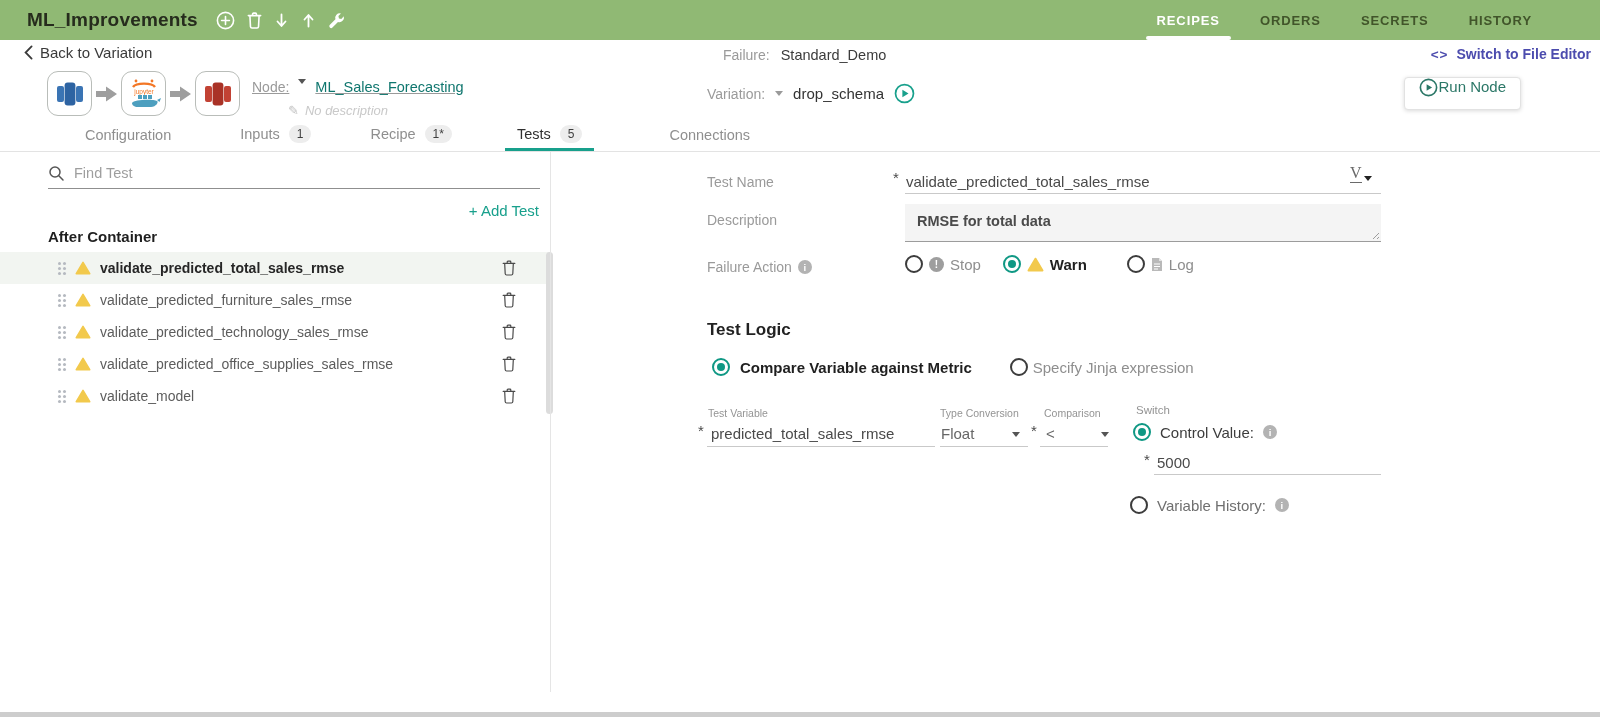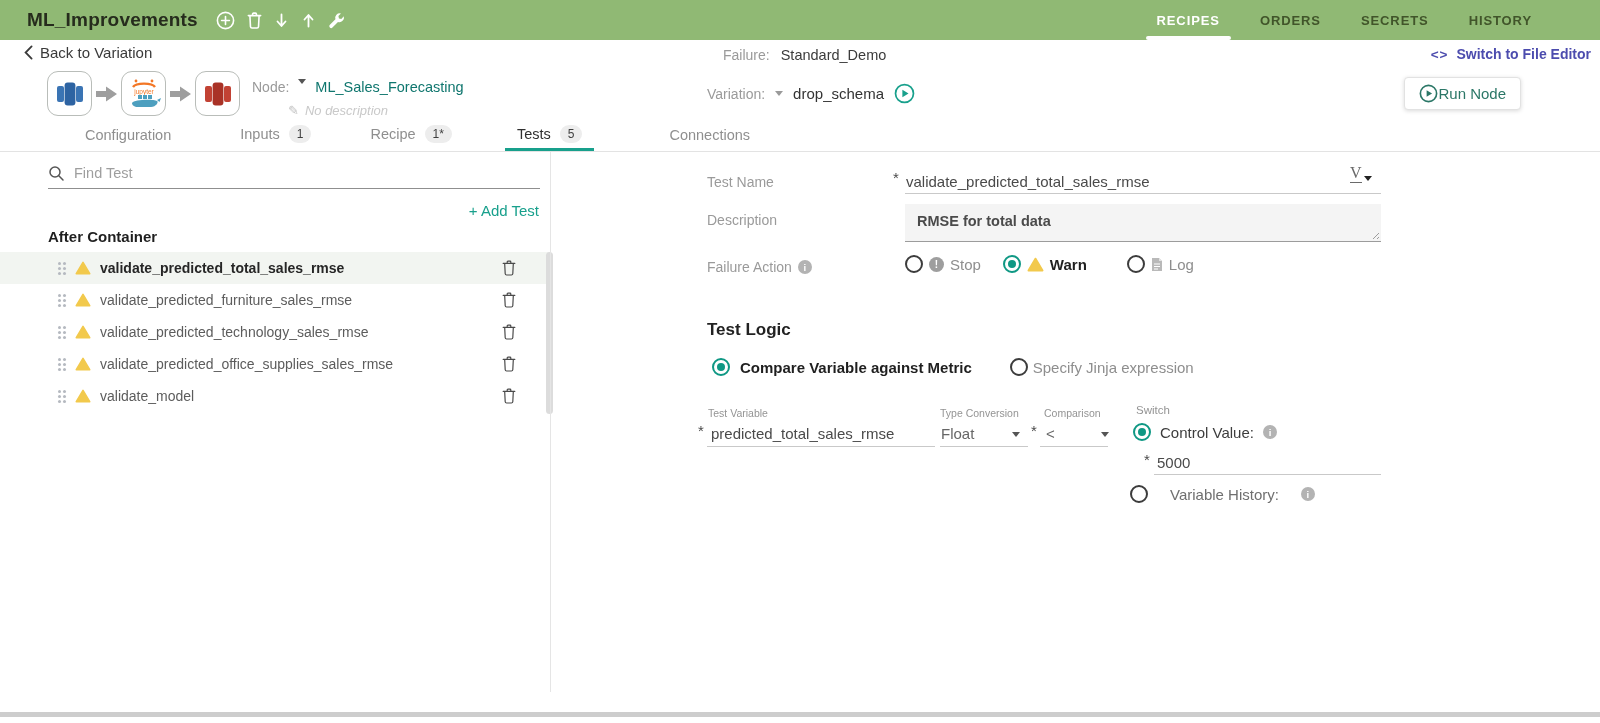--- a/index.html
+++ b/index.html
@@ -22,27 +22,27 @@
   .recipe { position:absolute; left:707px; top:7px; font-size:14px; color:#9a9a9a; display:flex; gap:11px; }
   .recipe .val { color:#3b3b3b; font-size:14.5px; }
   .switch { position:absolute; right:9px; top:6px; display:flex; align-items:center; gap:8px; color:#4C4CAE; font-size:14px; font-weight:600; cursor:pointer; }
   .code-glyph { font-weight:700; letter-spacing:1px; font-size:13.5px; }
 
   
   .nodebar { position:absolute; top:68px; left:0; right:0; height:56px; }
   .tiles { position:absolute; left:47px; top:3px; display:flex; align-items:center; gap:3px; }
   .tile { width:45px; height:45px; border:1.5px solid #b9bdb9; border-radius:11px; background:#fff; display:flex; align-items:center; justify-content:center; overflow:hidden; }
   .node-group { position:absolute; left:252px; top:11px; }
-  .node-line { display:flex; align-items:flex-start; gap:9px; font-size:14px; color:#9a9a9a; }
+  .node-line { display:flex; align-items:flex-start; gap:9px; font-size:14px; color:#9a9a9a;text-decoration:underline; }
   .node-name { color:#0f766e; font-size:14.5px; cursor:pointer; }
   .desc-line { display:flex; align-items:center; gap:6px; margin:8px 0 0 36px; font-size:13px; font-style:italic; color:#c9c9c9; }
   .pencil { color:#c2c2c2; font-style:normal; font-size:13px; }
   .variation { position:absolute; left:707px; top:15px; display:flex; align-items:center; gap:10px; font-size:14px; color:#9a9a9a; }
   .variation .val { color:#333; font-size:15px; }
-  .run-btn { position:absolute; right:79px; top:9px; height:33px; display:flex; align-items:center; padding:0 14px; background:#fff; border:1px solid #e2e2e2; border-radius:4px; box-shadow:0 1px 4px rgba(0,0,0,.15); color:#2B7767; font-size:15px; cursor:pointer; }
+  .run-btn { position:absolute; right:79px; top:9px; height:33px; display:flex; align-items:flex-start; padding:0 14px; background:#fff; border:1px solid #e2e2e2; border-radius:4px; box-shadow:0 1px 4px rgba(0,0,0,.15); color:#2B7767; font-size:15px; cursor:pointer; }
 
   .caret-dn { width:0; height:0; border-left:4.5px solid transparent; border-right:4.5px solid transparent; border-top:5px solid #9a9a9a; display:inline-block; }
   .caret-dk { border-top-color:#555; }
 
   
   .tabs { position:absolute; top:124px; left:0; right:0; height:28px; border-bottom:1px solid #e3e3e3; display:flex; align-items:flex-end; }
   .tab { display:flex; align-items:center; gap:9px; font-size:14.5px; color:#8f8f8f; padding:0 12px 8px; cursor:pointer;margin-top:8px; }
   .tab .badge { background:#ededed; border-radius:10px; padding:2px 8px; font-size:12px; color:#3f3f3f; }
   .tab.active { color:#2f2f2f; padding-bottom:5px; border-bottom:3px solid #18A08C; }
   .t0{margin-left:73px} .t1{margin-left:45px} .t2{margin-left:35px} .t3{margin-left:41px} .t4{margin-left:63px}
@@ -424,21 +424,21 @@
       <div class="abs slabel" style="left:586px; top:252px; font-size:11.5px">Switch</div>
       <div class="abs metric-line" style="left:583px; top:271px; gap:9px">
         <span class="radio sel"></span>
         <span class="fvalue" style="color:#3d3d3d">Control Value:</span>
         <span class="info-ic">i</span>
       </div>
       <div class="abs star" style="left:594px; top:299px">*</div>
       <div class="abs fvalue" style="left:607px; top:302px">5000</div>
       <div class="abs uline" style="left:604px; top:322px; width:227px"></div>
 
-      <div class="abs metric-line" style="left:580px; top:333px; gap:22px">
+      <div class="abs metric-line" style="left:580px; top:344px; gap:9px">
         <span class="radio"></span>
         <span class="fvalue" style="color:#6f6f6f">Variable History:</span>
         <span class="info-ic">i</span>
       </div>
 
     </div>
   </div>
 
   <div class="hbar"></div>
 </div>

